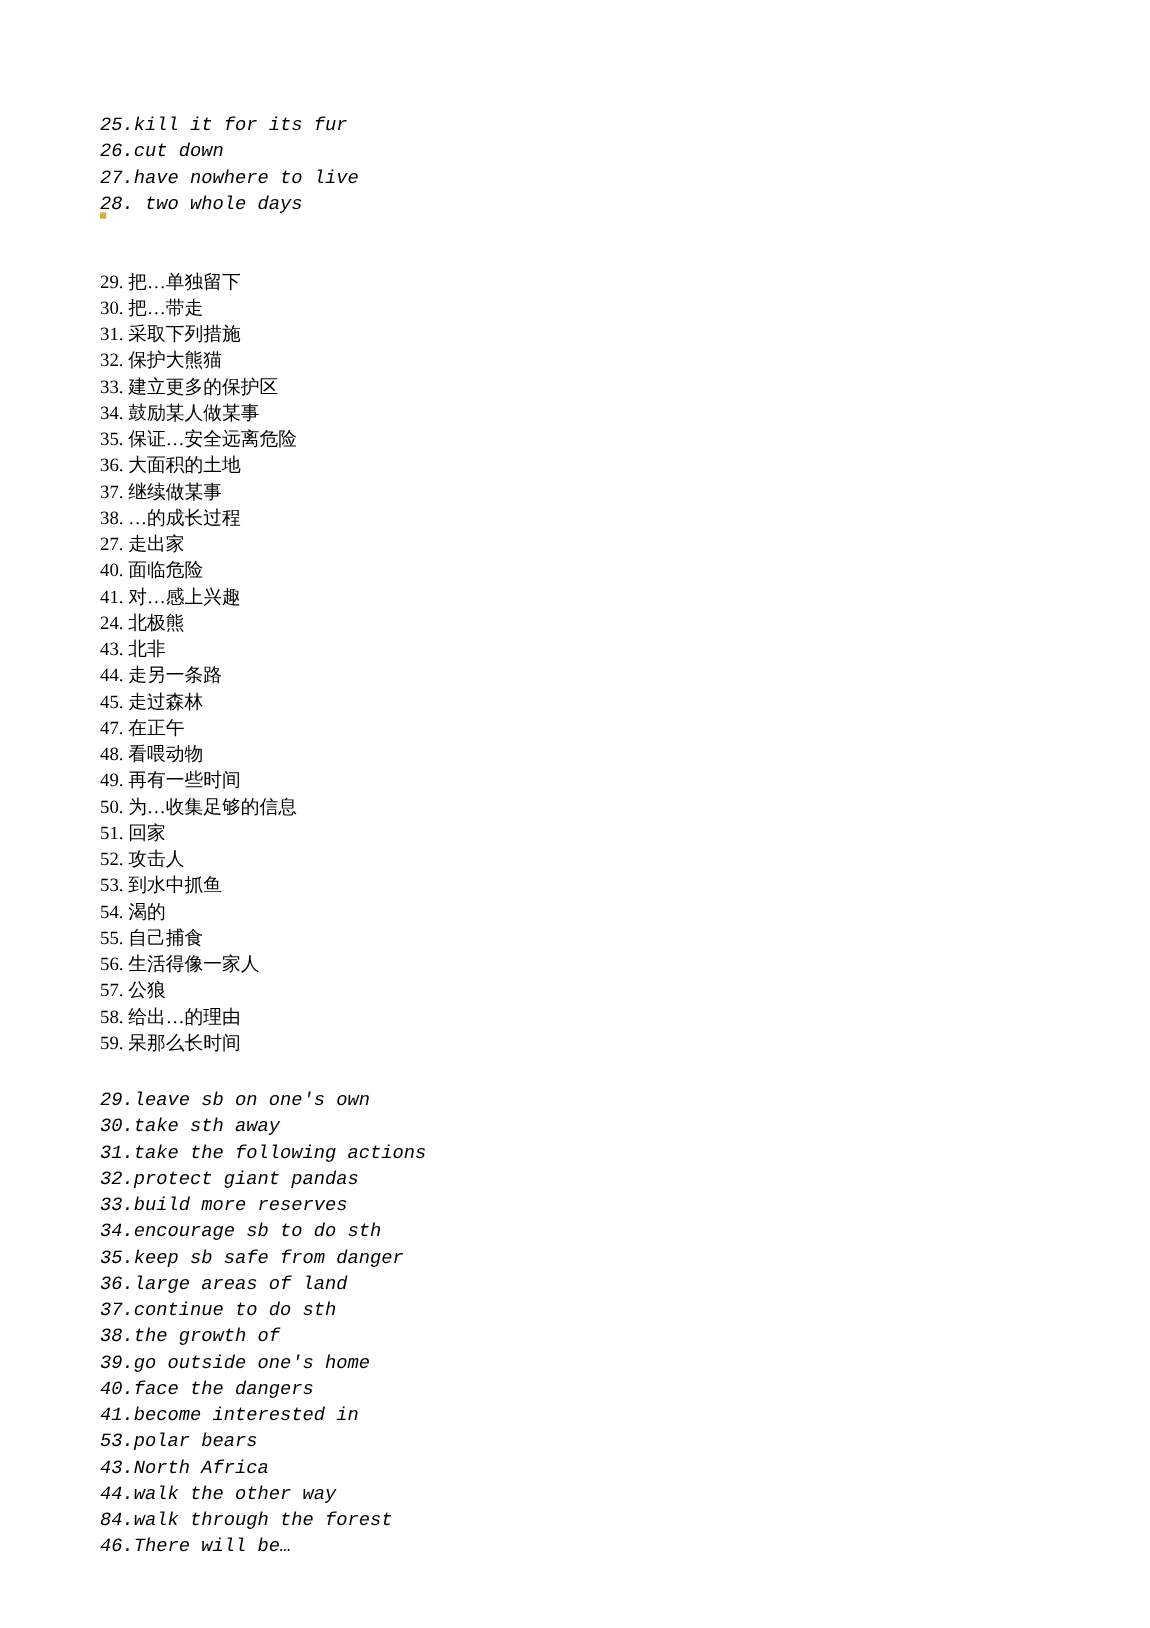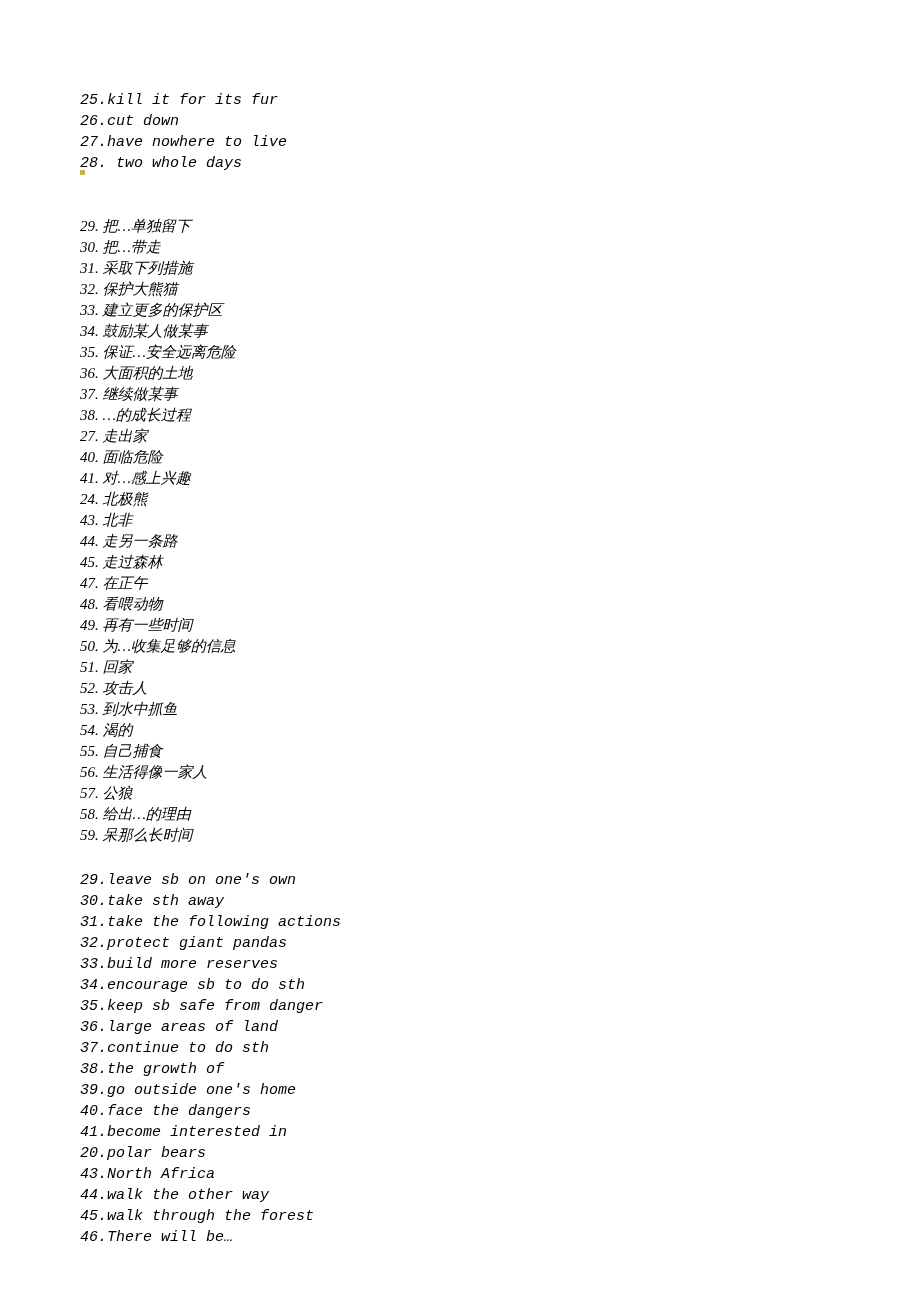--- a/index.html
+++ b/index.html
@@ -24,21 +24,20 @@
     font-style: italic;
   }
   .block {
     margin-bottom: 6px;
   }
   .line {
     white-space: pre;
   }
   .line-ch {
     white-space: pre;
-    font-style: italic;
   }
   .spacer {
     height: 18px;
   }
   .red-dot {
     position: absolute;
     left: 80px;
     top: 170px;
     width: 5px;
     height: 5px;
@@ -104,20 +103,20 @@
     <div class="line">32.protect giant pandas</div>
     <div class="line">33.build more reserves</div>
     <div class="line">34.encourage sb to do sth</div>
     <div class="line">35.keep sb safe from danger</div>
     <div class="line">36.large areas of land</div>
     <div class="line">37.continue to do sth</div>
     <div class="line">38.the growth of</div>
     <div class="line">39.go outside one's home</div>
     <div class="line">40.face the dangers</div>
     <div class="line">41.become interested in</div>
-    <div class="line">20.polar bears</div>
+    <div class="line">53.polar bears</div>
     <div class="line">43.North Africa</div>
     <div class="line">44.walk the other way</div>
-    <div class="line">45.walk through the forest</div>
+    <div class="line">84.walk through the forest</div>
     <div class="line">46.There will be…</div>
   </div>
 
 </div>
 
 </body></html>

